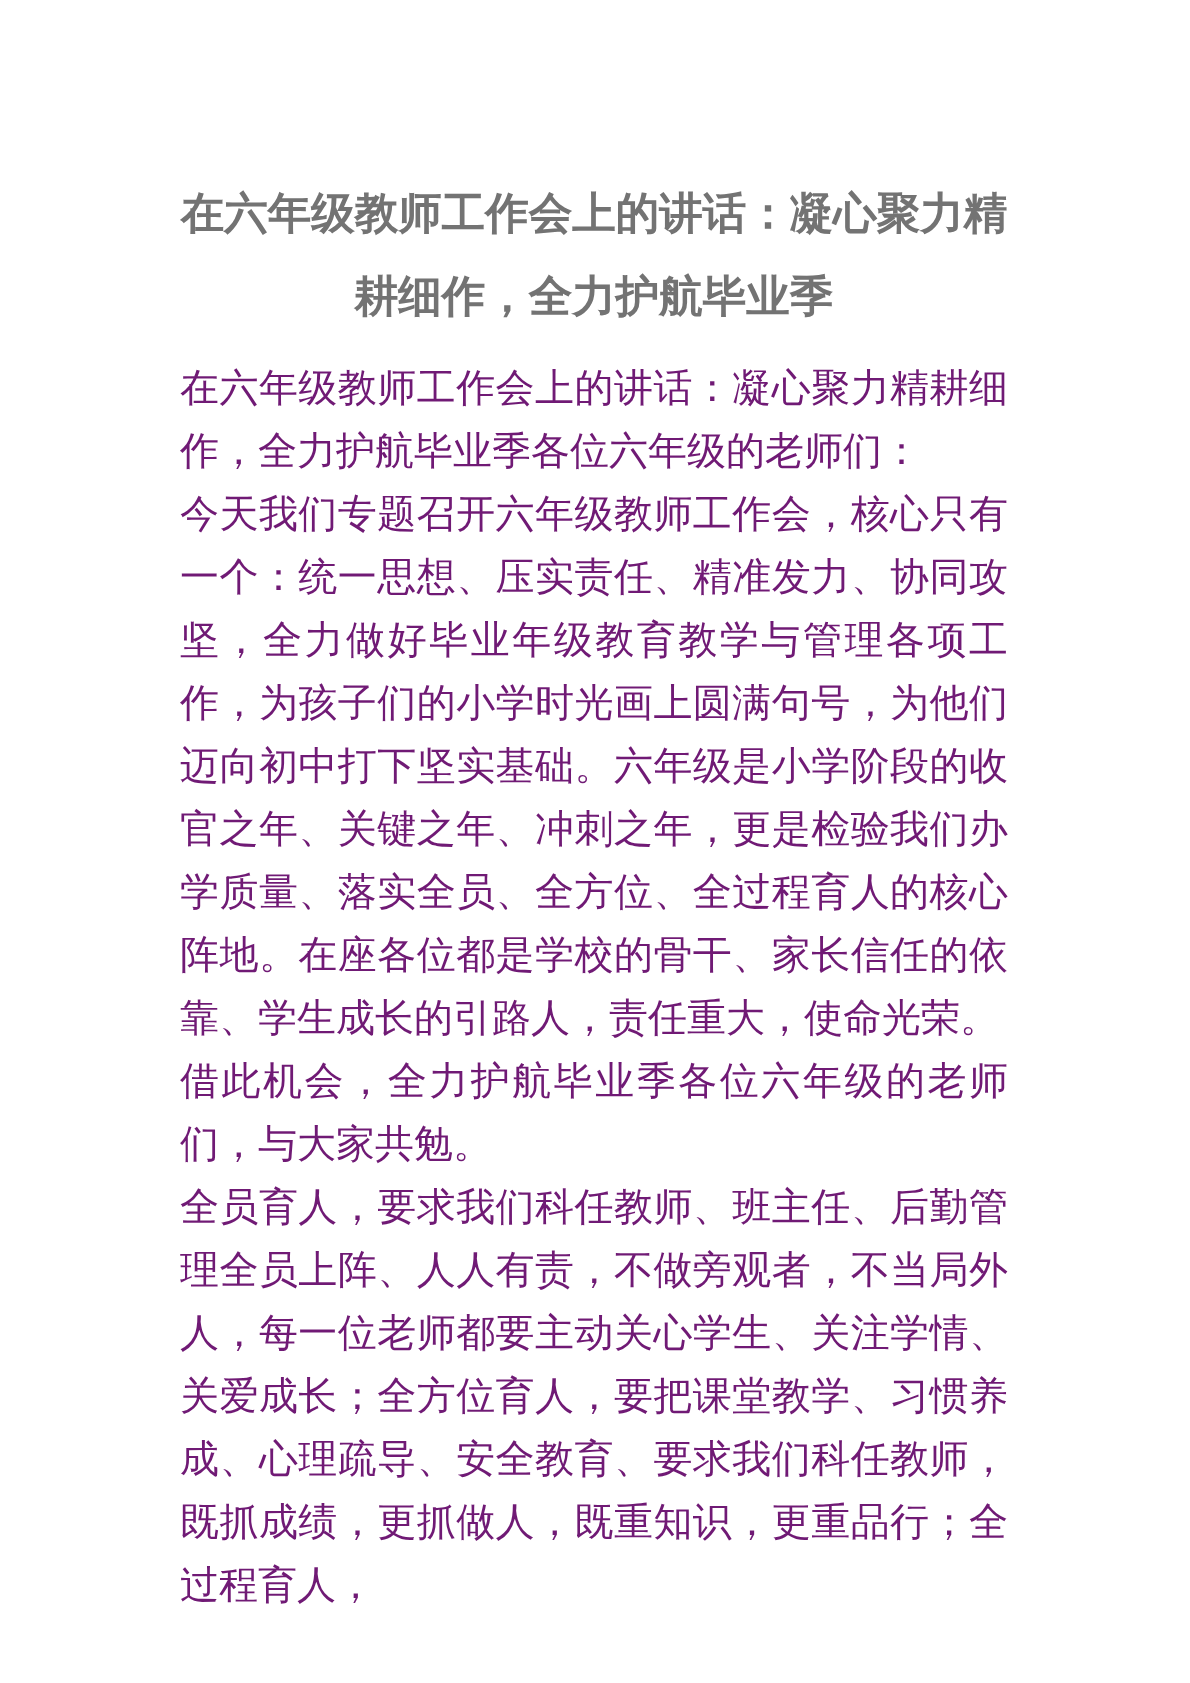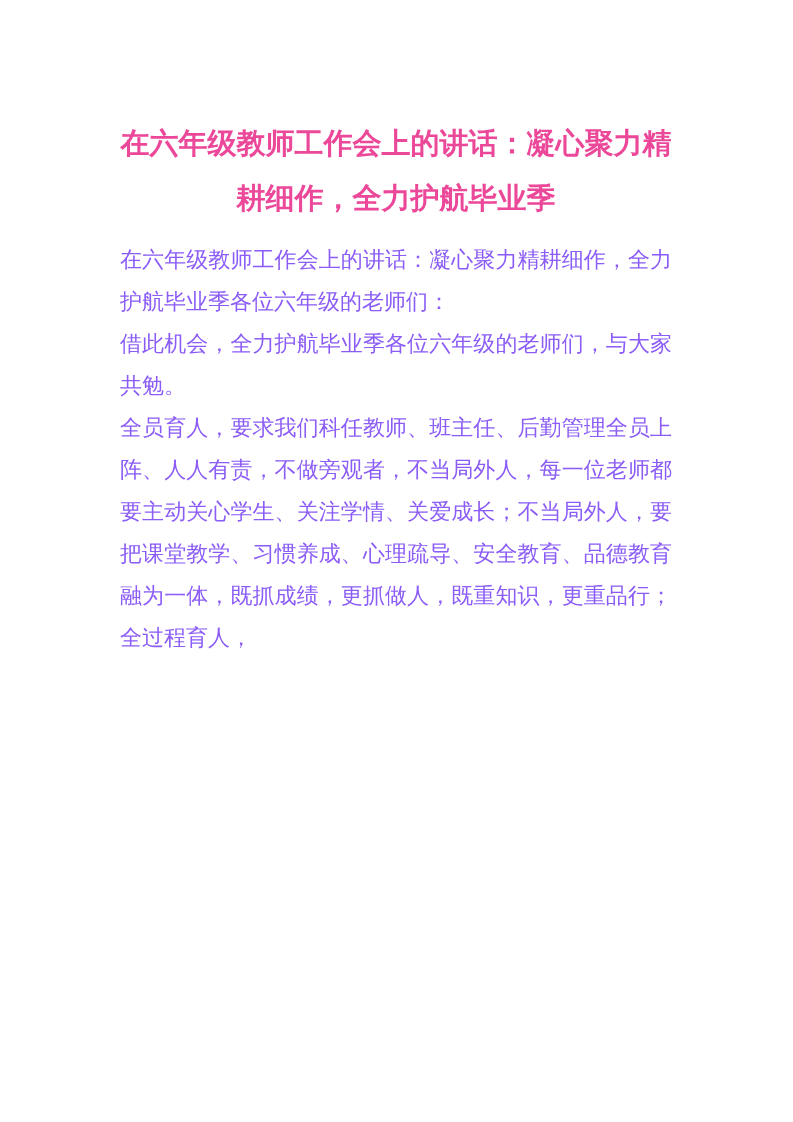--- a/index.html
+++ b/index.html
@@ -19,40 +19,41 @@
     color: #000000;
   }
   .doc-title {
     margin: 0 0 13px 0;
     padding: 0;
     font-family: "Liberation Sans", "DejaVu Sans", sans-serif;
     font-weight: 700;
     font-size: 29px;
     line-height: 55px;
     text-align: center;
-    color: #ec4899;
+    color: #737373;
   }
   .doc-body {
-    font-family: Liberation Sans, sans-serif;
-    font-size: 22px;
+    font-family: Liberation Mono, monospace;
+    font-size: 26px;
     line-height: 42px;
-    color: #8b5cf6;
+    color: #701a75;
   }
   .para {
     margin: 0;
     padding: 0;
     text-align: justify;
     text-justify: inter-ideograph;
     word-break: break-word;
   }
 </style>
 </head>
 <body>
 
 <div class="page">
   <h1 class="doc-title">在六年级教师工作会上的讲话：凝心聚力精耕细作，全力护航毕业季</h1>
 
   <div class="doc-body">
     <p class="para">在六年级教师工作会上的讲话：凝心聚力精耕细作，全力护航毕业季各位六年级的老师们：</p>
+    <p class="para">今天我们专题召开六年级教师工作会，核心只有一个：统一思想、压实责任、精准发力、协同攻坚，全力做好毕业年级教育教学与管理各项工作，为孩子们的小学时光画上圆满句号，为他们迈向初中打下坚实基础。六年级是小学阶段的收官之年、关键之年、冲刺之年，更是检验我们办学质量、落实全员、全方位、全过程育人的核心阵地。在座各位都是学校的骨干、家长信任的依靠、学生成长的引路人，责任重大，使命光荣。</p>
     <p class="para">借此机会，全力护航毕业季各位六年级的老师们，与大家共勉。</p>
-    <p class="para">全员育人，要求我们科任教师、班主任、后勤管理全员上阵、人人有责，不做旁观者，不当局外人，每一位老师都要主动关心学生、关注学情、关爱成长；不当局外人，要把课堂教学、习惯养成、心理疏导、安全教育、品德教育融为一体，既抓成绩，更抓做人，既重知识，更重品行；全过程育人，</p>
+    <p class="para">全员育人，要求我们科任教师、班主任、后勤管理全员上阵、人人有责，不做旁观者，不当局外人，每一位老师都要主动关心学生、关注学情、关爱成长；全方位育人，要把课堂教学、习惯养成、心理疏导、安全教育、要求我们科任教师，既抓成绩，更抓做人，既重知识，更重品行；全过程育人，</p>
   </div>
 </div>
 
 </body></html>

